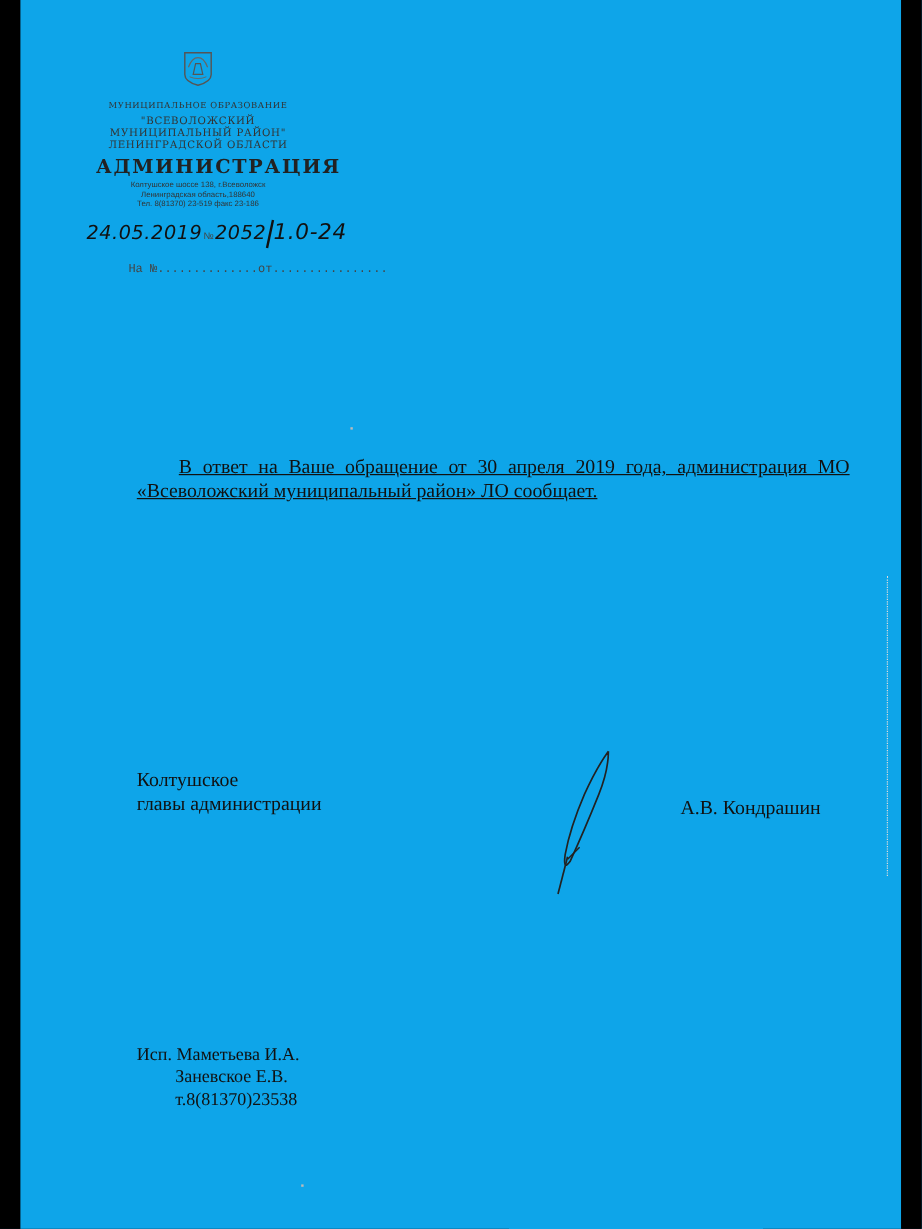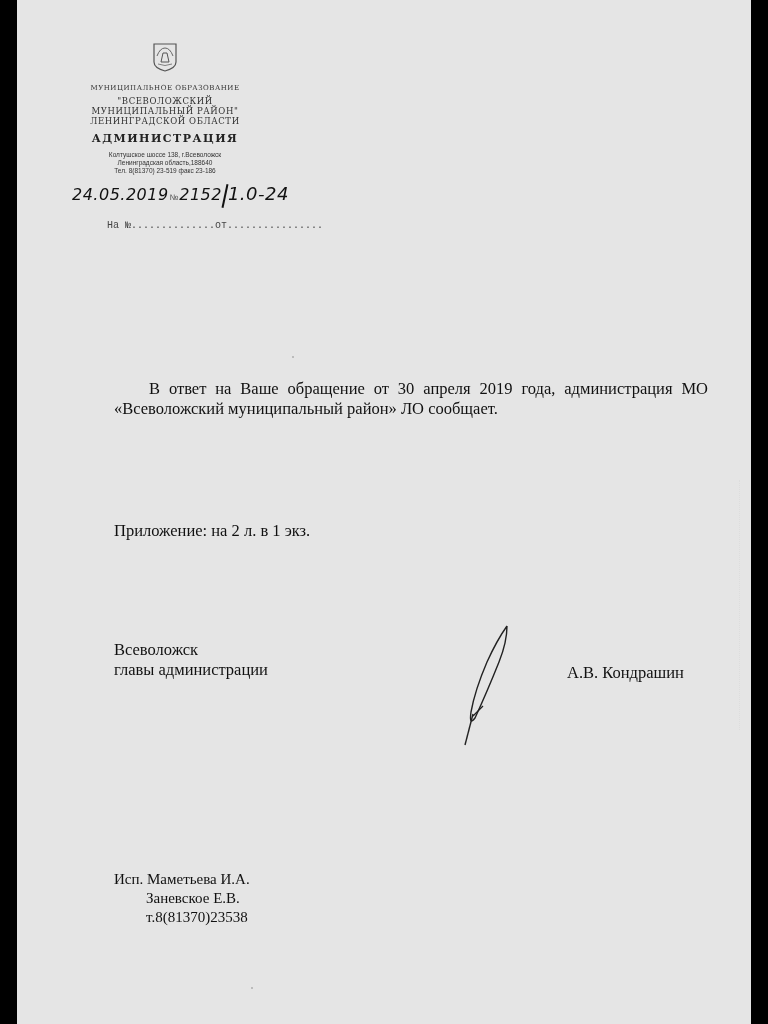--- a/index.html
+++ b/index.html
@@ -12,21 +12,21 @@
       background: #000;
       position: relative;
       overflow: hidden;
     }
     .page {
       position: absolute;
       left: 17px;
       top: 0;
       width: 734px;
       height: 1024px;
-      background: #e5e5e5;
+      background: #0ea5e9;
       overflow: hidden;
     }
     .edge-left, .edge-right {
       position: absolute;
       top: 0;
       width: 17px;
       height: 1024px;
       background: #000;
     }
     .edge-left { left: 0; }
@@ -52,21 +52,21 @@
       font-size: 7px;
       letter-spacing: 0.5px;
       line-height: 9px;
     }
     .org-line {
       font-size: 8.5px;
       letter-spacing: 0.6px;
       line-height: 10px;
     }
     .org-admin {
-      font-size: 11px;
+      font-size: 16px;
       font-weight: bold;
       letter-spacing: 1.5px;
       margin-top: 6px;
       line-height: 14px;
       color: #222;
     }
     .org-contact {
       font-family: "Liberation Sans", sans-serif;
       font-size: 6.5px;
       line-height: 8px;
@@ -124,20 +124,21 @@
       width: 594px;
       font-family: "Liberation Serif", serif;
       font-size: 16.5px;
       line-height: 20px;
       color: #111;
       text-align: justify;
     }
     .body-text p {
       margin: 0;
       text-indent: 35px;
+      text-decoration: underline;
     }
     .body-text p.last-line {
       text-align-last: left;
     }
     .attachment {
       position: absolute;
       left: 97px;
       top: 521px;
       font-family: "Liberation Serif", serif;
       font-size: 16.5px;
@@ -217,35 +218,34 @@
     <div class="org-line" style="margin-top:3px">"ВСЕВОЛОЖСКИЙ</div>
     <div class="org-line">МУНИЦИПАЛЬНЫЙ РАЙОН"</div>
     <div class="org-line">ЛЕНИНГРАДСКОЙ ОБЛАСТИ</div>
     <div class="org-admin">АДМИНИСТРАЦИЯ</div>
     <div class="org-contact">Колтушское шоссе 138, г.Всеволожск</div>
     <div class="org-contact" style="margin-top:0">Ленинградская область,188640</div>
     <div class="org-contact" style="margin-top:0">Тел. 8(81370) 23-519  факс 23-186</div>
   </div>
 
   <div class="reg-line">
-    <span class="reg-handwritten">24.05.2019</span><span class="reg-no">№</span><span class="reg-handwritten">2152</span><span class="reg-slash"></span><span class="reg-handwritten reg-small">1.0-24</span>
+    <span class="reg-handwritten">24.05.2019</span><span class="reg-no">№</span><span class="reg-handwritten">2052</span><span class="reg-slash"></span><span class="reg-handwritten reg-small">1.0-24</span>
   </div>
 
   <div class="ref-line">На №..............от................</div>
 
   <div class="speck" style="left:275px;top:356px"></div>
 
   <div class="body-text">
     <p class="last-line">В ответ на Ваше обращение от 30 апреля 2019 года, администрация МО «Всеволожский муниципальный район» ЛО сообщает.</p>
   </div>
 
-  <div class="attachment">Приложение: на 2 л. в 1 экз.</div>
 
   <div class="sign-title">
-    <div>Всеволожск</div>
+    <div>Колтушское</div>
     <div>главы администрации</div>
   </div>
 
   <svg class="signature" viewBox="0 0 70 125">
     <path d="M60 4 Q50 18 40 40 Q28 68 24 90 Q22 104 28 96 Q40 70 52 40 Q60 20 60 4" fill="none" stroke="#222" stroke-width="1.4"></path>
     <path d="M26 92 L18 123" fill="none" stroke="#222" stroke-width="1.4"></path>
     <path d="M26 94 Q32 88 36 84" fill="none" stroke="#222" stroke-width="1.2"></path>
   </svg>
 
   <div class="sign-name">А.В. Кондрашин</div>

